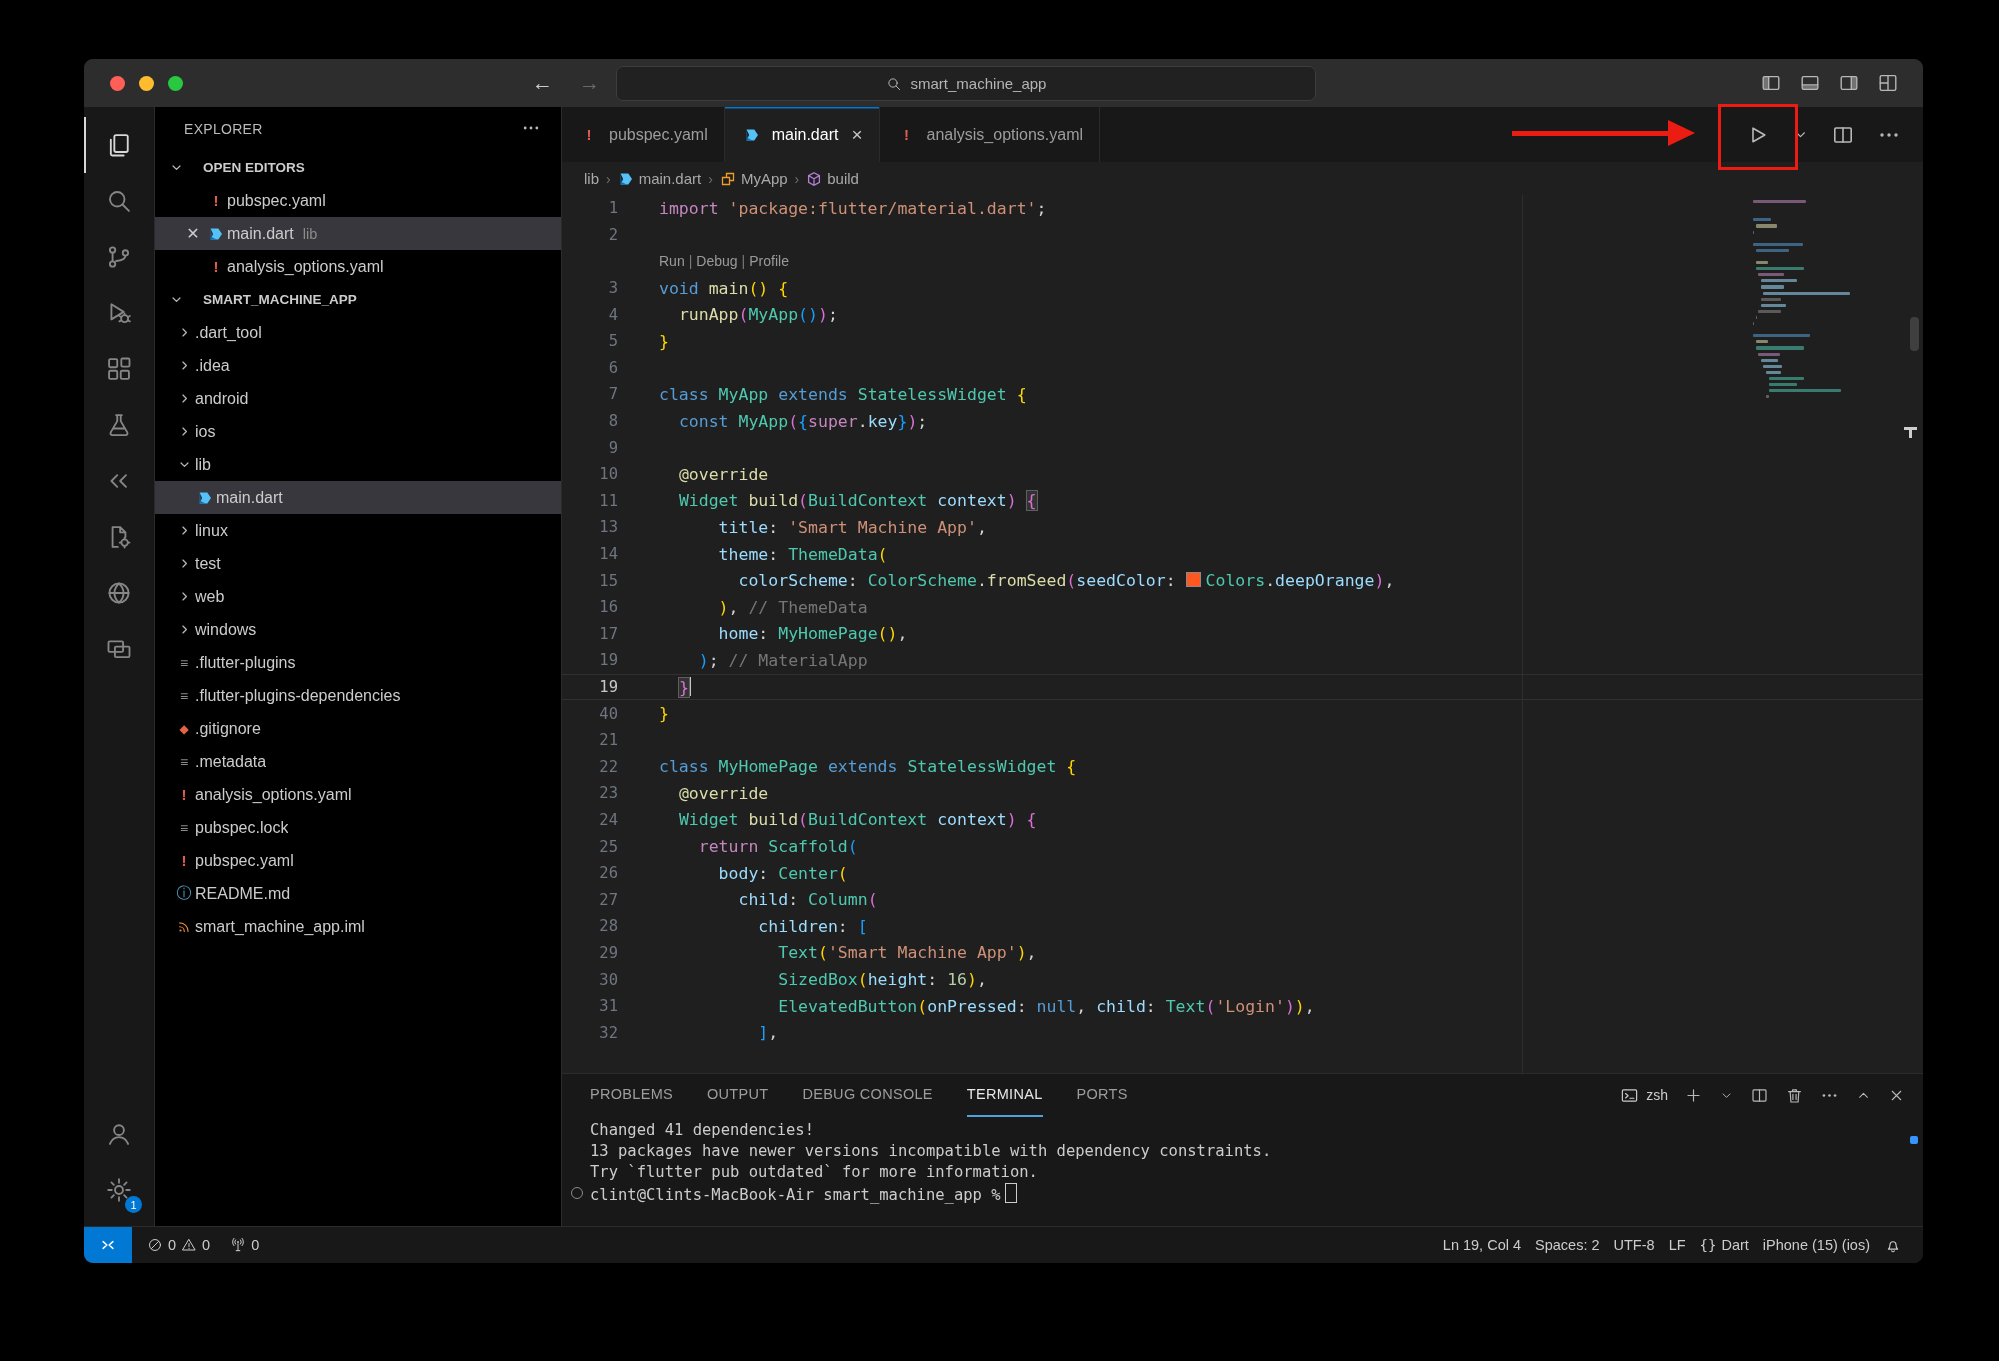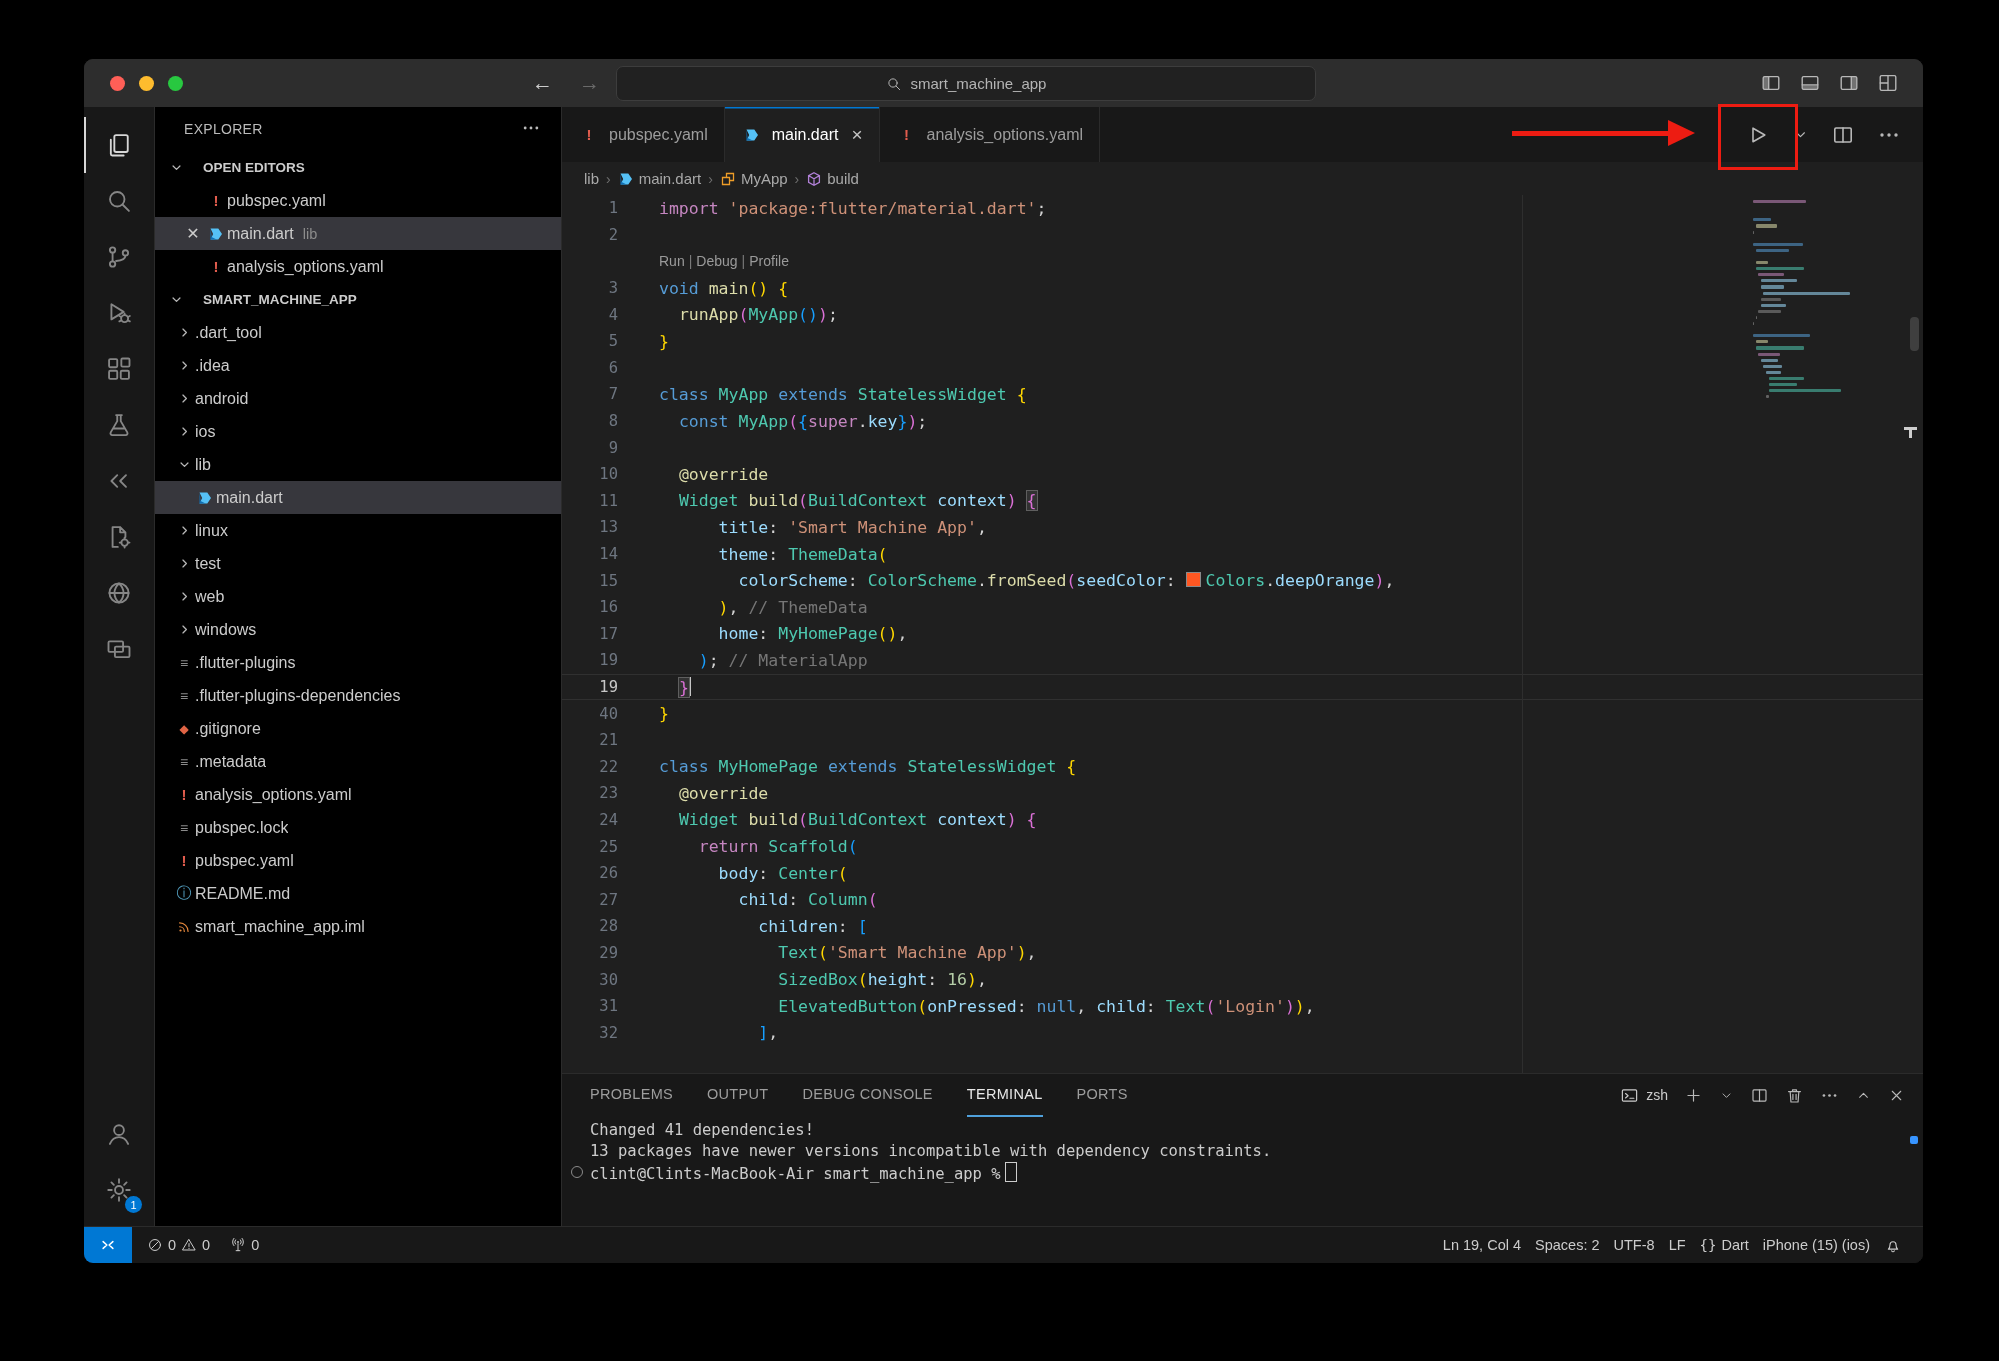--- a/index.html
+++ b/index.html
@@ -619,20 +619,21 @@
                 <span class="icon">
                   <svg class="ic" width="17" height="17" viewBox="0 0 24 24" fill="none" stroke="currentColor" stroke-width="1.5" stroke-linecap="round" stroke-linejoin="round">
                     <path d="M6 6l12 12 M18 6L6 18"></path>
                   </svg>
                 </span>
               </div>
           </div>
           <div class="terminal" id="terminal">
               <div class="t-line">Changed 41 dependencies!</div>
               <div class="t-line">13 packages have newer versions incompatible with dependency constraints.</div>
+              <div class="t-line">Try `flutter pub outdated` for more information.</div>
               <div class="t-line"><span class="t-circ"></span>clint@Clints-MacBook-Air smart_machine_app %<span class="t-cursor"></span></div>
             </div>
           <div class="term-dot"></div>
         </div>
       </div>
     </div>
 
     <div class="statusbar" id="statusbar">
         <div class="sb-remote" style="background:#0078d4">
           <svg class="ic" width="18" height="18" viewBox="0 0 24 24" fill="none" stroke="currentColor" stroke-width="2" stroke-linecap="round" stroke-linejoin="round">

